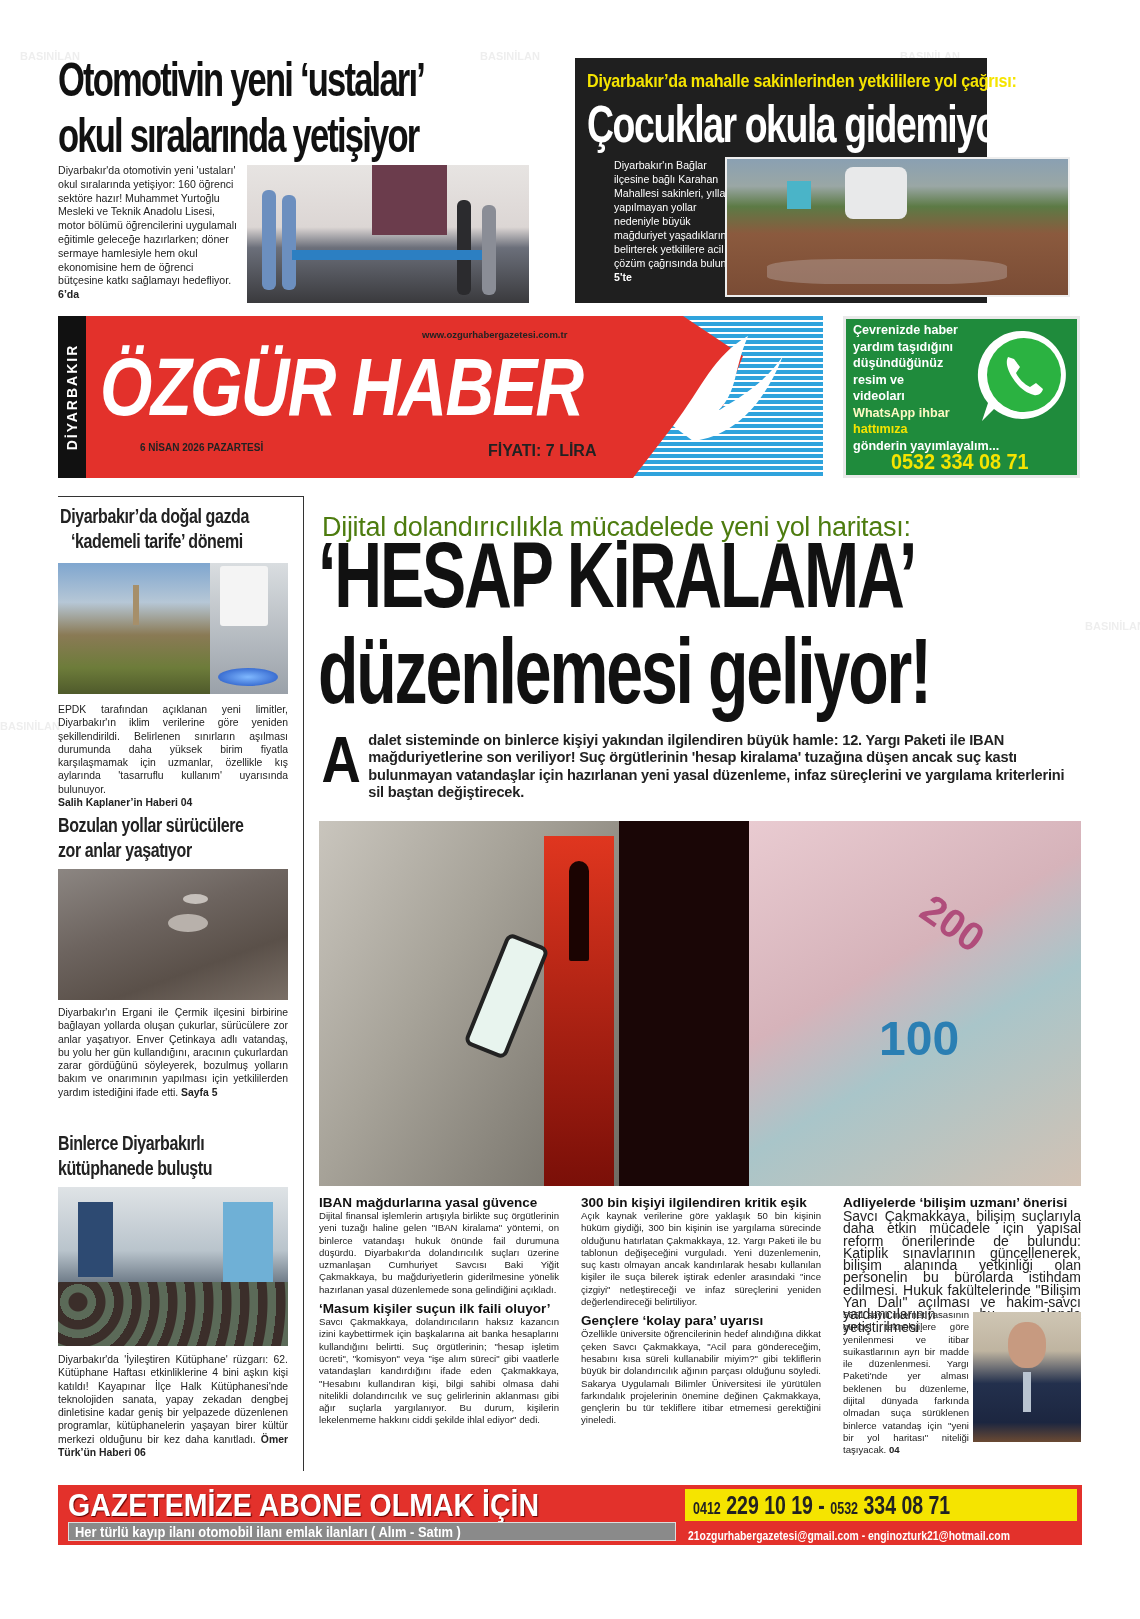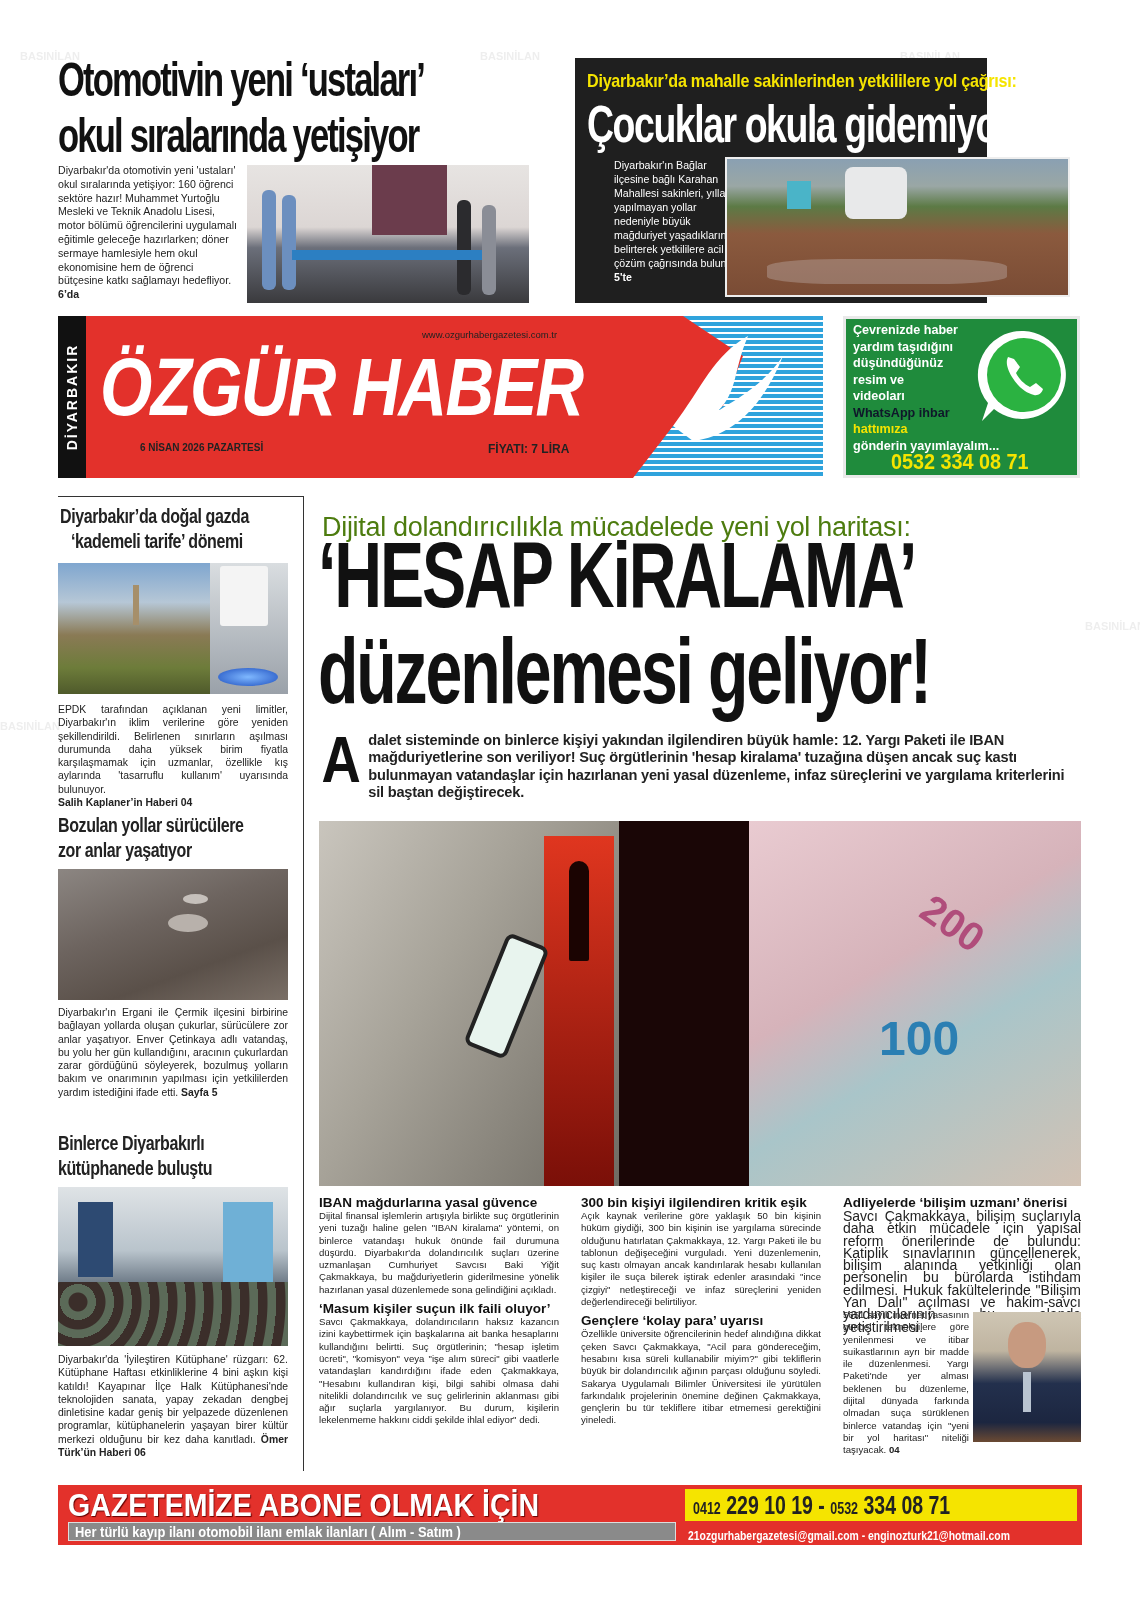--- a/index.html
+++ b/index.html
@@ -78,39 +78,39 @@
     <defs>
       <pattern id="stripes" width="10" height="6" patternUnits="userSpaceOnUse">
         <rect width="10" height="4" fill="#2fa3dc"></rect>
         <rect y="4" width="10" height="2" fill="#ffffff"></rect>
       </pattern>
     </defs>
     <rect x="0" y="0" width="210" height="162" fill="#e3312b"></rect>
     <polygon points="70,0 210,0 210,162 20,162 60,110 110,90 130,40" fill="url(#stripes)"></polygon>
     <path d="M60,110 C90,70 100,40 135,20 C120,55 125,75 105,95 C120,85 150,70 170,40 C150,90 120,120 80,125 Z" fill="#ffffff"></path>
   </svg>
-  <div class="abs" style="left:364px;top:13px;font-size:9.5px;font-weight:400;color:#222;text-align:right;">www.ozgurhabergazetesi.com.tr</div>
+  <div class="abs" style="left:364px;top:13px;font-size:9.5px;font-weight:700;color:#222;text-align:right;">www.ozgurhabergazetesi.com.tr</div>
   <div class="abs" style="left:42px;top:26px;">
     <span class="cond" style="font-size:82px;line-height:90px;color:#fff;font-style:italic;letter-spacing:-2px;transform:scaleX(0.82);">ÖZGÜR HABER</span>
   </div>
   <div class="abs" style="left:82px;top:126px;font-size:10px;font-weight:700;color:#222;">6 NİSAN 2026 PAZARTESİ</div>
-  <div class="abs" style="left:430px;top:126px;font-size:12px;font-weight:700;color:#222;">FİYATI: 7 LİRA</div>
+  <div class="abs" style="left:430px;top:126px;font-size:16px;font-weight:700;color:#222;">FİYATI: 7 LİRA</div>
 </div>
 <div class="abs" id="mast-side">
   <span>DİYARBAKIR</span>
 </div>
 
 <div class="abs" id="wa-box">
   <div class="abs" style="left:7px;top:3px;color:#fff;font-size:12.6px;font-weight:700;line-height:16.5px;">
     <div>Çevrenizde haber</div>
     <div>yardım taşıdığını</div>
     <div>düşündüğünüz</div>
     <div>resim ve</div>
     <div>videoları</div>
-    <div style="color:#0f172a">WhatsApp ihbar</div>
+    <div style="color:#fef9c3">WhatsApp ihbar</div>
     <div style="color:#f5e400">hattımıza</div>
     <div>gönderin yayımlayalım...</div>
   </div>
   <svg class="abs" style="left:126px;top:6px;" width="104" height="104" viewBox="0 0 104 104">
     <path d="M52,6 A44,44 0 1 1 22,84 L10,96 L16,78 A44,44 0 0 1 52,6 Z" fill="#ffffff"></path>
     <circle cx="52" cy="50" r="37" fill="#2bb241"></circle>
     <path d="M36,32 C34,36 34,42 40,52 C46,62 54,68 62,70 C66,71 70,68 71,64 L64,58 L58,62 C52,59 47,54 44,48 L48,42 L42,34 Z" fill="#ffffff"></path>
   </svg>
   <div class="abs" style="left:45px;top:130px;">
     <span class="cond" style="font-size:22px;color:#f5e400;transform:scaleX(0.9);">0532 334 08 71</span>

